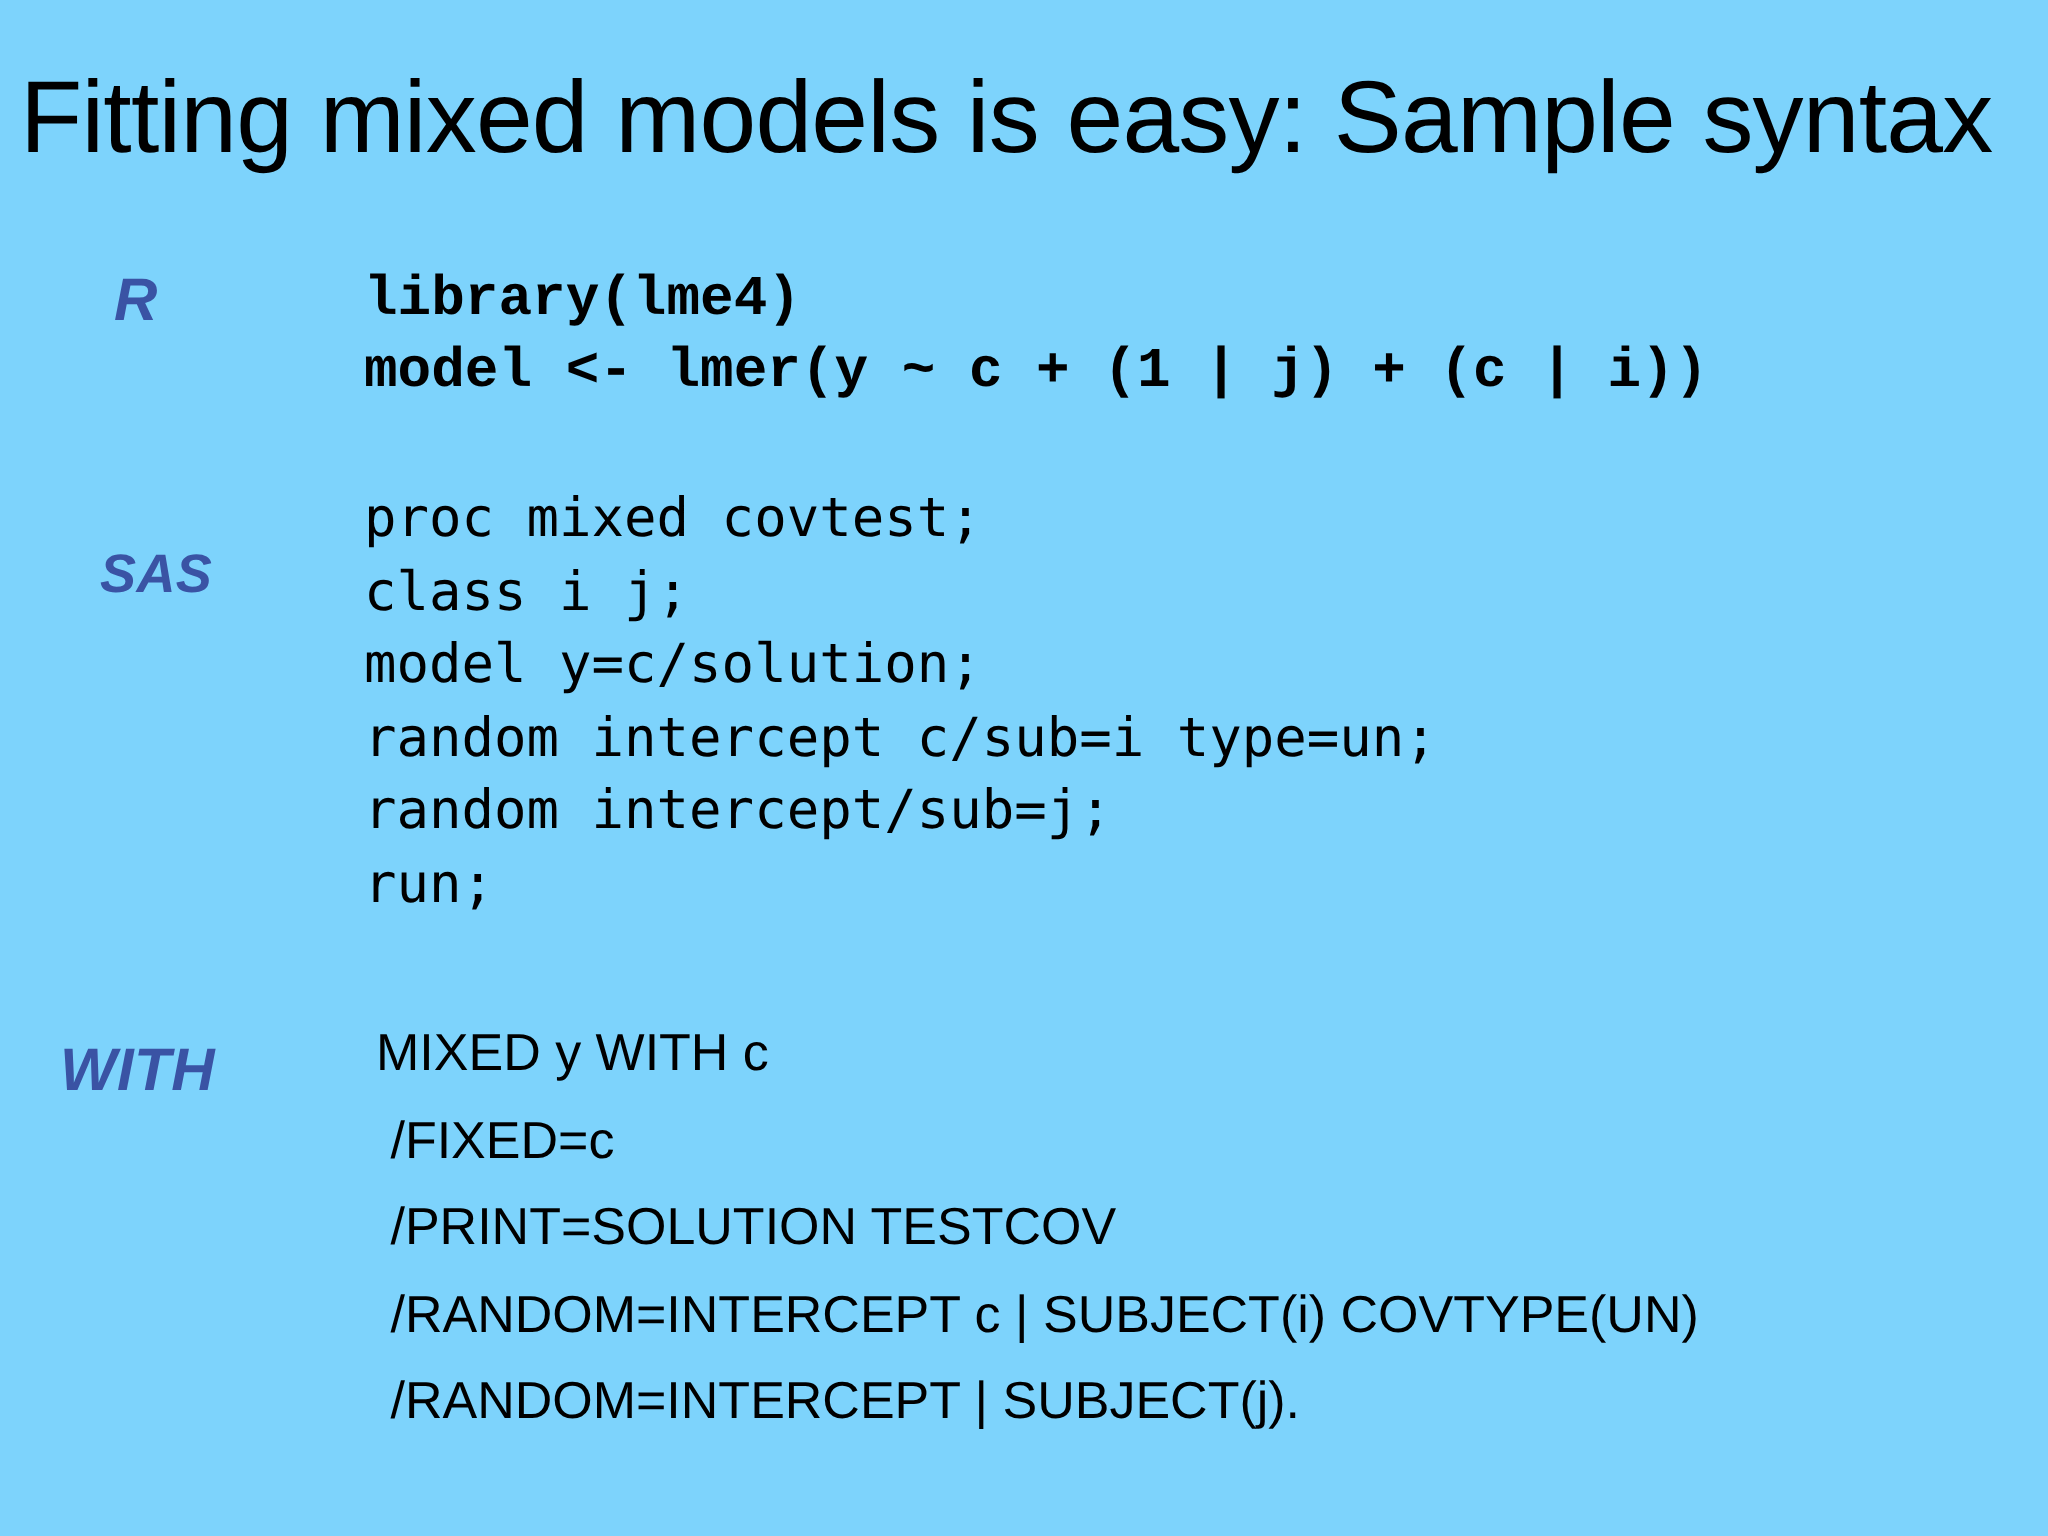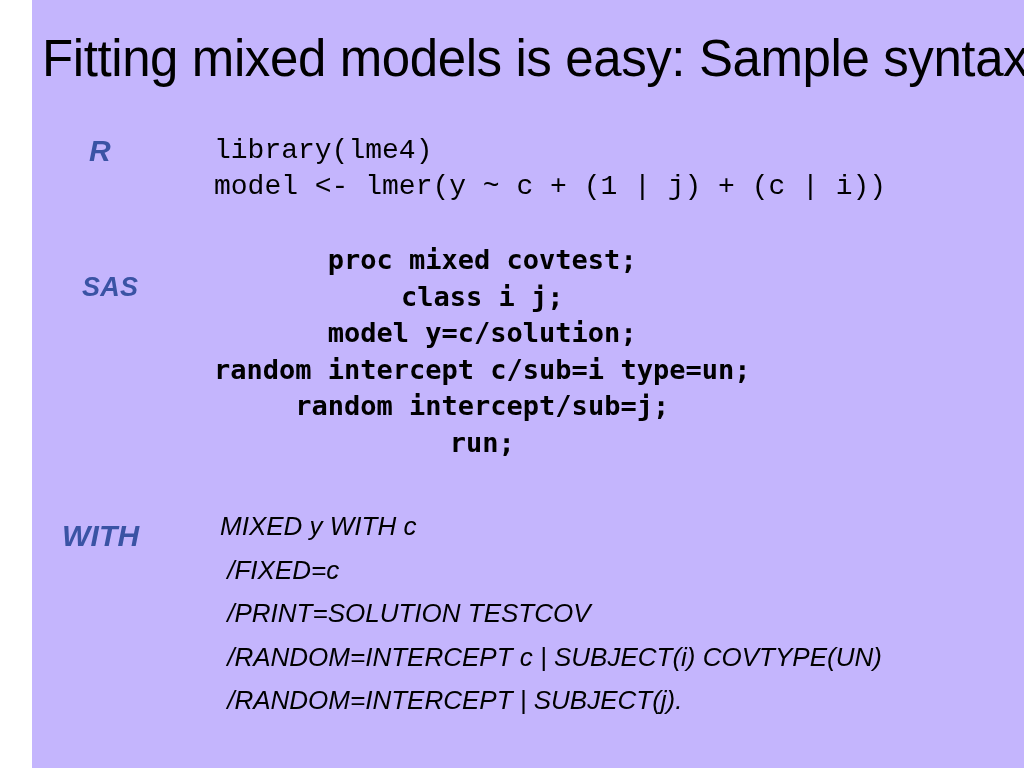--- a/index.html
+++ b/index.html
@@ -12,22 +12,21 @@
     height: 768px;
     position: relative;
     overflow: hidden;
     font-family: "Liberation Sans", sans-serif;
     color: #000000;
   }
 
   #slide {
     position: absolute;
     inset: 0;
-    background: #c4b5fd;
-    margin-left: 32px;
+    background: #7dd3fc;
   }
 
   
   #slide-title {
     position: absolute;
     left: 10px;
     top: 30px;
     width: 1006px;
     font-family: "Liberation Sans", sans-serif;
     font-weight: 400;
@@ -60,58 +59,56 @@
   
   #r-label {
     left: 57px;
     top: 134px;
     font-size: 30px;
   }
   #r-code {
     left: 182px;
     top: 133px;
     font-family: "Liberation Mono", "DejaVu Sans Mono", monospace;
-    font-weight: normal;
+    font-weight: bold;
     font-size: 28px;
     line-height: 36px;
     color: #000000;
   }
 
   
   #sas-label {
     left: 50px;
     top: 272px;
     font-size: 27px;
   }
   #sas-code {
     left: 182px;
     top: 242px;
     font-family: "DejaVu Sans Mono", "Liberation Mono", monospace;
-    font-weight: 700;
+    font-weight: 400;
     font-size: 27px;
     line-height: 36.5px;
     color: #000000;
-    text-align: center;
   }
 
   
   #spss-label {
     left: 30px;
     top: 519px;
     font-size: 30px;
   }
   #spss-code {
     left: 188px;
     top: 505px;
     font-family: "Liberation Sans", sans-serif;
     font-weight: 400;
     font-size: 26px;
     line-height: 43.5px;
     color: #000000;
-    font-style: italic;
   }
 </style>
 </head>
 <body>
 
 <div id="slide">
 
   <div id="slide-title">Fitting mixed models is easy: Sample syntax</div>
 
   <div class="syntax-block">

